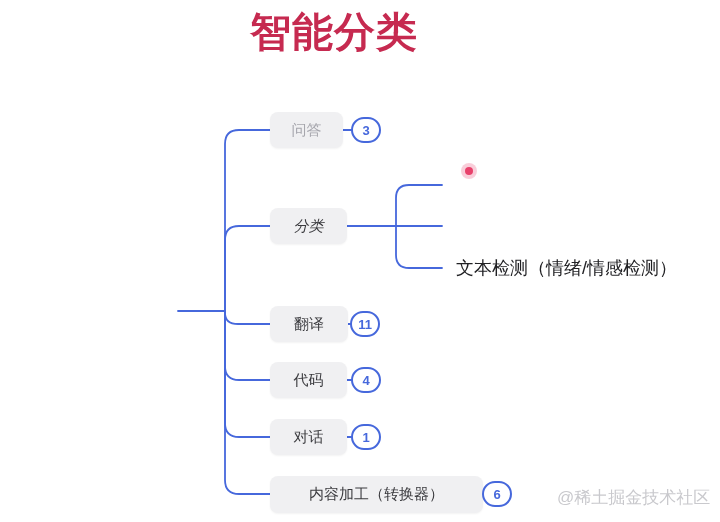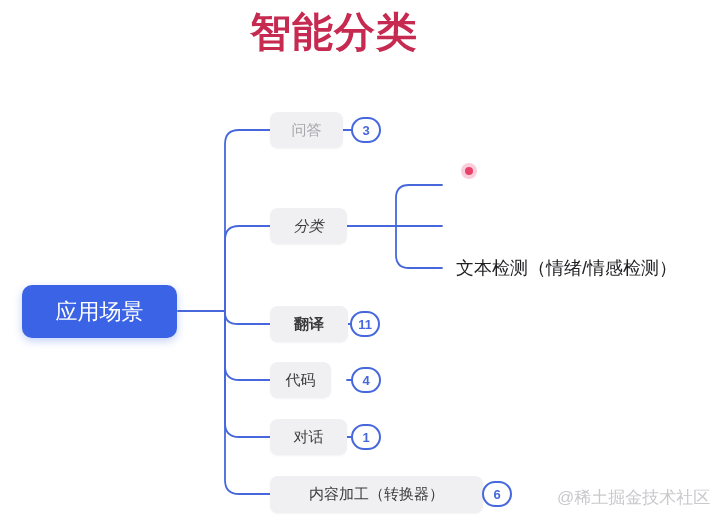--- a/index.html
+++ b/index.html
@@ -61,22 +61,22 @@
     align-items: center;
     justify-content: center;
     font-size: 15px;
     color: #3A3A3E;
     white-space: nowrap;
     cursor: pointer;
   }
   .node.muted { color: #A6A6AD; }
   .n-qa      { left: 270px; top: 112px; width: 73px; }
   .n-cls     { left: 270px; top: 208px; width: 77px; font-style: italic; }
-  .n-trans   { left: 270px; top: 306px; width: 78px; font-weight: bold; }
-  .n-code    { left: 270px; top: 362px; width: 61px; }
+  .n-trans   { left: 270px; top: 306px; width: 78px; }
+  .n-code    { left: 270px; top: 362px; width: 77px; }
   .n-dialog  { left: 270px; top: 419px; width: 77px; }
   .n-content { left: 270px; top: 476px; width: 213px; height: 37px; }
   .badge {
     position: absolute;
     min-width: 20px;
     height: 22px;
     padding: 0 3px;
     background: #ffffff;
     border: 2px solid #4668DC;
     border-radius: 14px;
@@ -146,23 +146,20 @@
     <path d="M396,226 V198 Q396,185 409,185 H442"></path>
     <path d="M396,226 V255 Q396,268 409,268 H442"></path>
 
     <path d="M343,130 H358"></path>
     <path d="M348,324 H357"></path>
     <path d="M347,380 H357"></path>
     <path d="M347,437 H357"></path>
     <path d="M483,494 H492"></path>
   </svg>
 
-  <div class="root-node">
-    <span>应用场景</span>
-  </div>
 
   <div class="node muted n-qa">
     <span>问答</span>
   </div>
   <div class="node n-cls">
     <span>分类</span>
   </div>
   <div class="node n-trans">
     <span>翻译</span>
   </div>

